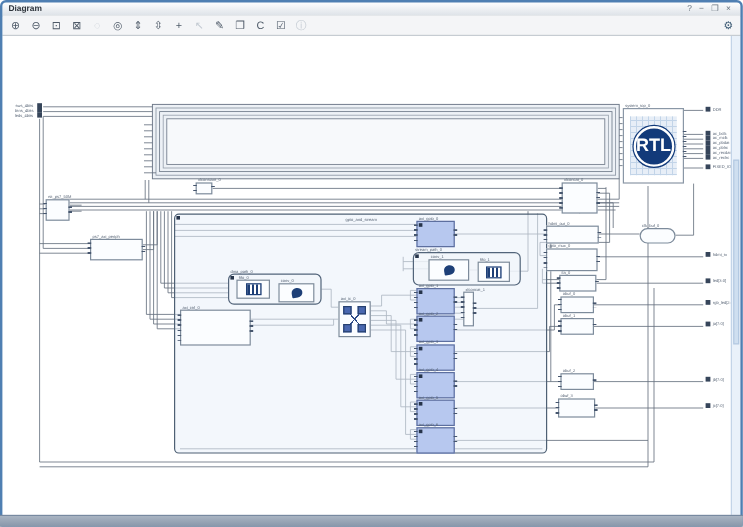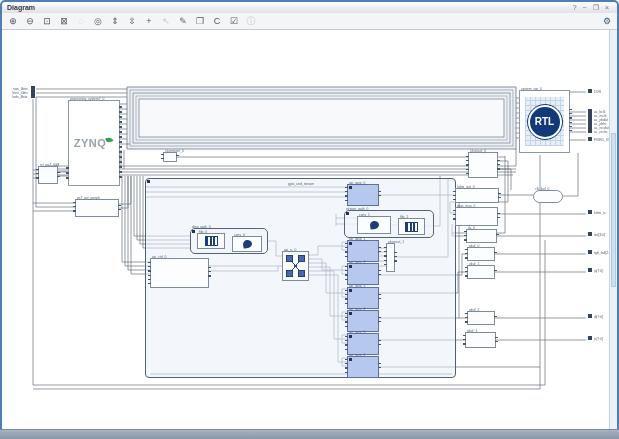--- a/index.html
+++ b/index.html
@@ -58,21 +58,21 @@
 
   .zynq-logo{position:absolute;inset:0;display:flex;align-items:center;justify-content:center;
     font-weight:bold;font-size:11px;letter-spacing:.5px;color:#99a1aa;}
   .zynq-logo .leaf{display:inline-block;width:7px;height:5px;background:#3a9e4e;
     border-radius:0 90% 0 60%;margin-left:1px;transform:rotate(-18deg) translateY(-4px);}
   .rtl-grid{position:absolute;left:5px;right:5px;top:6px;bottom:6px;background-color:#e7eef7;
     background-image:repeating-linear-gradient(0deg,#c2d4e8 0 1px,transparent 1px 5px),
       repeating-linear-gradient(90deg,#c2d4e8 0 1px,transparent 1px 5px);
     display:flex;align-items:center;justify-content:center;}
   .rtl-circle{width:30px;height:30px;border-radius:50%;background:#123a7a;
-    border:2px solid #fff;outline:1px solid #123a7a;color:#fff;font-weight:bold;font-size:10px;
+    border:2px solid #fff;outline:1px solid #123a7a;color:#fff;font-weight:bold;font-size:15px;
     display:flex;align-items:center;justify-content:center;}
   .ic{position:absolute;inset:0;display:flex;align-items:center;justify-content:center;}
   .ic.fifo::before{content:"";width:11px;height:8px;border:1px solid #1d3f77;
     background:repeating-linear-gradient(90deg,#1d3f77 0 2px,#fff 2px 3.6px);}
   .ic.conv::before{content:"";width:9px;height:8px;background:#1d3f77;
     border-radius:55% 55% 55% 10%;transform:rotate(-10deg);}
   .xb{position:absolute;inset:3px;
     background:
       linear-gradient(to top right,transparent calc(50% - .5px),#2c4a86 calc(50% - .5px) calc(50% + .5px),transparent calc(50% + .5px)),
       linear-gradient(to bottom right,transparent calc(50% - .5px),#2c4a86 calc(50% - .5px) calc(50% + .5px),transparent calc(50% + .5px));}
@@ -145,29 +145,20 @@
                M379 318 H467 M379 340 H465 M379 367 H540
                M459 200 V318 M150 374 H452"></path>
       <path d="M499 195 H533
                M498 214 H586 M497 236 H586 M495 254 H586
                M495 272 H586 M495 318 H586 M496 340 H586"></path>
     </g>
   </svg>
 <div class="block hier" style="left: 145px; top: 178px; width: 311px; height: 200px;">
       <span class="t3 blk-title t3c" style="top: 1px;">gpio_and_stream</span>
     </div>
-    <div class="block zynq" style="left: 68px; top: 100px; width: 52px; height: 86px;">
-      <span class="t3 blk-title">processing_system7_0</span>
-      <div class="zynq-logo">
-        <span>ZYNQ</span>
-        <span class="leaf"></span>
-      </div>
-      <span class="stz"></span>
-      <span class="stzl"></span>
-    </div>
     <div class="block rtl" style="left: 519px; top: 90px; width: 51px; height: 63px;">
       <span class="t3 blk-title">system_top_0</span>
       <div class="rtl-grid">
         <div class="rtl-circle">RTL</div>
       </div>
       <span class="str"></span>
     </div>
     <div class="block plain" style="left: 38px; top: 166px; width: 20px; height: 18px;">
       <span class="t3 blk-title">rst_ps7_50M</span>
       <span class="stl"></span>

